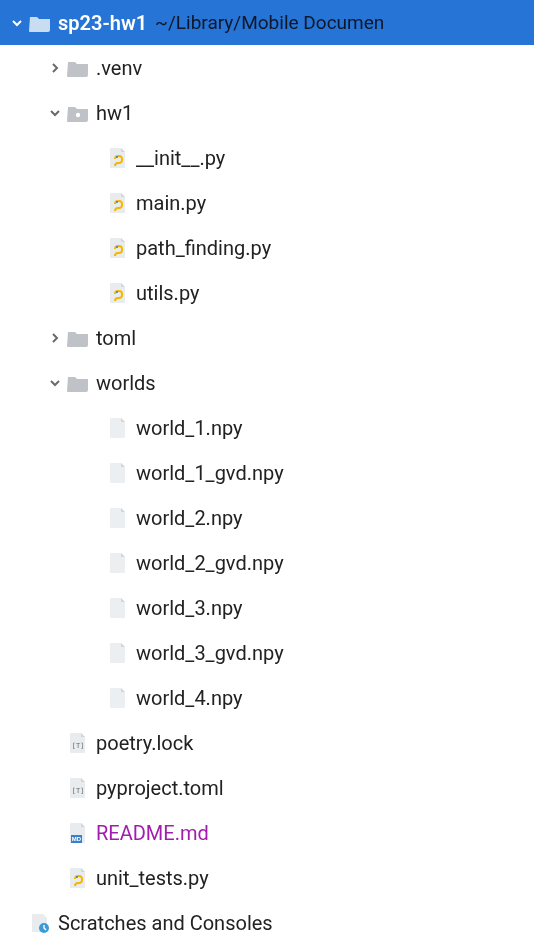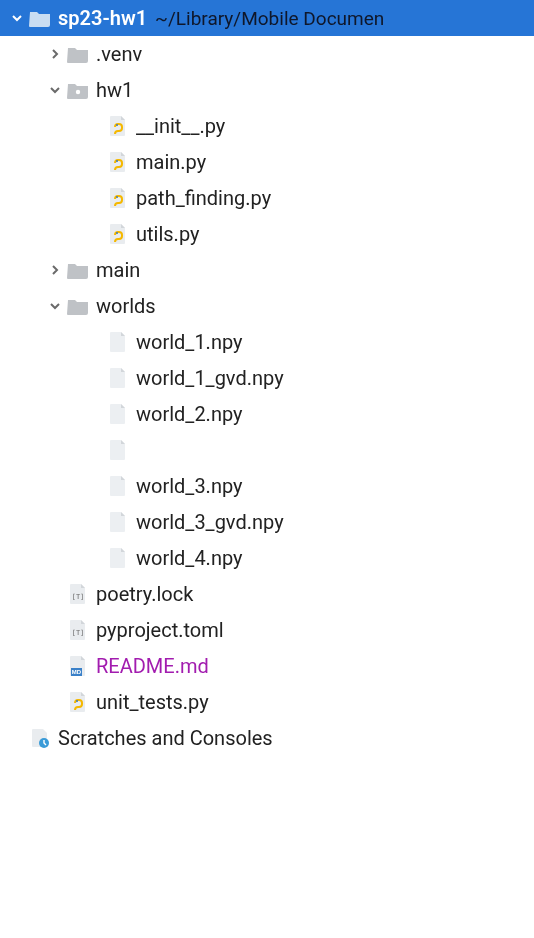--- a/index.html
+++ b/index.html
@@ -9,21 +9,21 @@
     background: #fff;
     width: 534px;
     height: 938px;
     overflow: hidden;
     color: #222;
   }
   .tree { user-select: none; }
   .row {
     display: flex;
     align-items: center;
-    height: 36px;
+    height: 45px;
     white-space: nowrap;
   }
   .row.selected {
     background: #2675d6;
     color: #fff;
   }
   .indent { display: inline-block; }
   .arrow {
     width: 22px;
     display: inline-flex;
@@ -157,21 +157,21 @@
     <span class="arrow">
       <svg width="12" height="12" viewBox="0 0 12 12">
           <path d="M4 2 L8 6 L4 10" fill="none" stroke="#6a6a6a" stroke-width="2"></path>
         </svg>
     </span>
     <span class="icon">
       <svg width="22" height="18" viewBox="0 0 22 18">
           <path d="M1 3 h7 l2 2 h11 v11 a2 2 0 0 1 -2 2 h-18 a1 1 0 0 1 -1 -1 z" fill="#bfc2c6"></path>
         </svg>
     </span>
-    <span class="label">main</span>
+    <span class="label">toml</span>
   </div>
 
   <div class="row">
     <span class="indent" style="width:44px"></span>
     <span class="arrow">
       <svg width="12" height="12" viewBox="0 0 12 12">
           <path d="M2 4 L6 8 L10 4" fill="none" stroke="#6a6a6a" stroke-width="2"></path>
         </svg>
     </span>
     <span class="icon">
@@ -213,20 +213,21 @@
     <span class="label">world_2.npy</span>
   </div>
   <div class="row">
     <span class="indent" style="width:106px"></span>
     <span class="icon">
       <svg width="20" height="22" viewBox="0 0 20 22">
           <path d="M3 1 h10 l4 4 v15 a1 1 0 0 1 -1 1 h-13 a1 1 0 0 1 -1 -1 v-18 a1 1 0 0 1 1 -1 z" fill="#eceff2"></path>
           <path d="M13 1 v4 h4" fill="#d2d6da"></path>
         </svg>
     </span>
+    <span class="label">world_2_gvd.npy</span>
   </div>
   <div class="row">
     <span class="indent" style="width:106px"></span>
     <span class="icon">
       <svg width="20" height="22" viewBox="0 0 20 22">
           <path d="M3 1 h10 l4 4 v15 a1 1 0 0 1 -1 1 h-13 a1 1 0 0 1 -1 -1 v-18 a1 1 0 0 1 1 -1 z" fill="#eceff2"></path>
           <path d="M13 1 v4 h4" fill="#d2d6da"></path>
         </svg>
     </span>
     <span class="label">world_3.npy</span>

